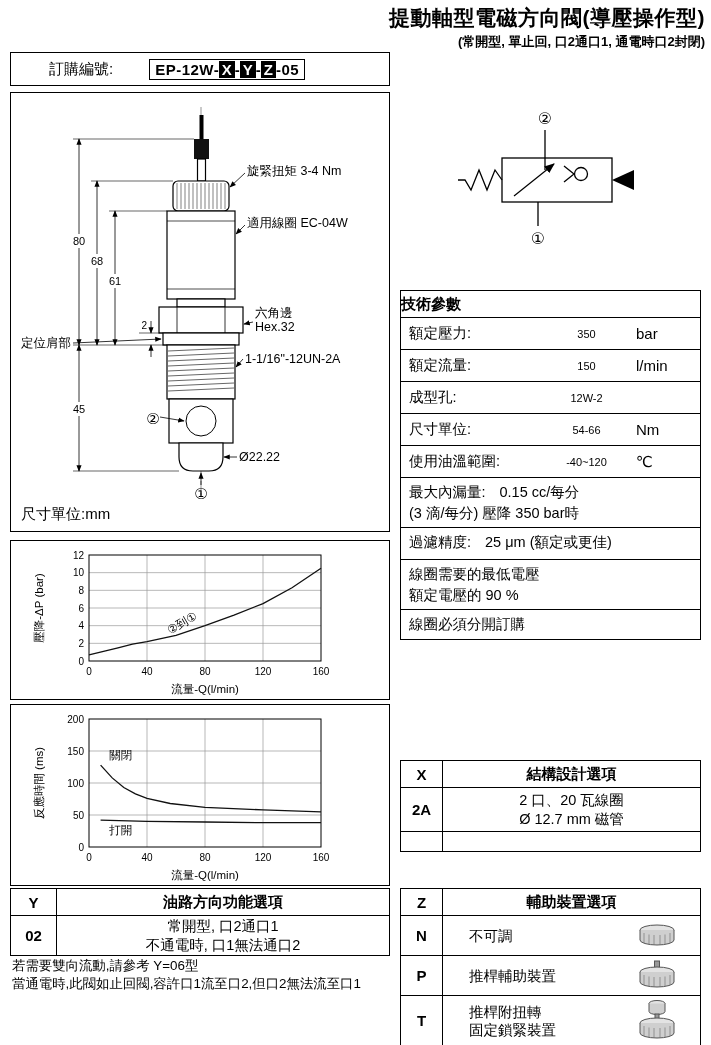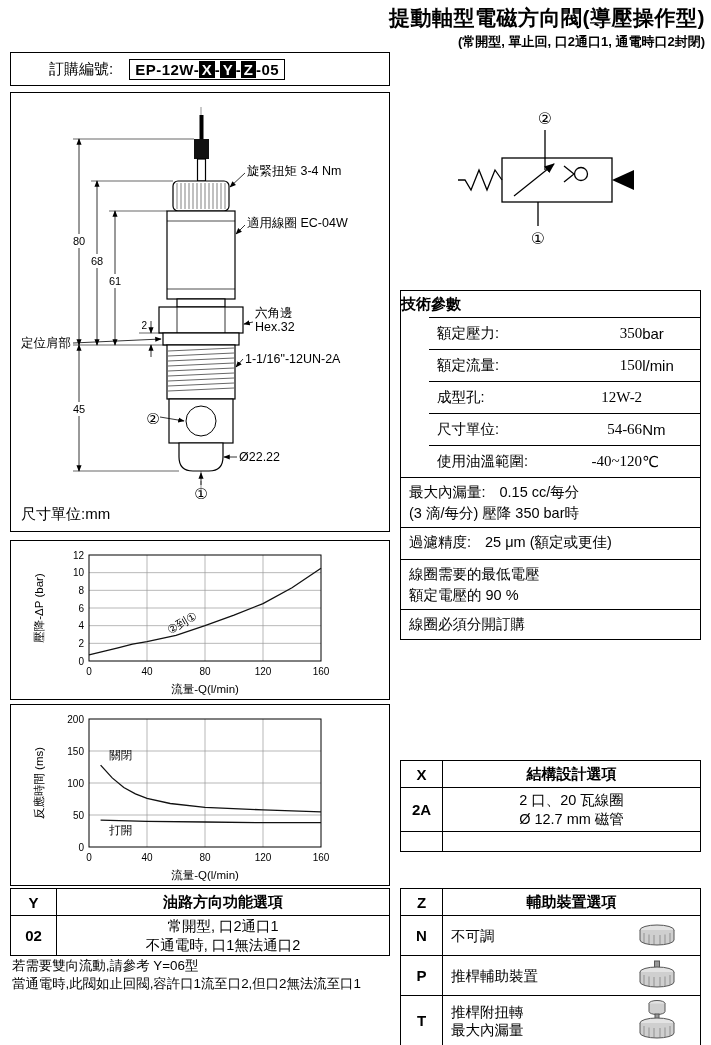--- a/index.html
+++ b/index.html
@@ -5,61 +5,61 @@
   * { margin:0; padding:0; box-sizing:border-box; }
   html,body { background:#fff; }
   body { font-family:"Liberation Sans","DejaVu Sans",sans-serif; color:#000; }
   .page { position:relative; width:711px; height:1045px; background:#fff; overflow:hidden; }
 
   .title-block { position:absolute; top:4px; right:6px; text-align:right; }
   .title { font-size:21px; font-weight:bold; letter-spacing:0.5px; }
   .subtitle { font-size:13px; font-weight:bold; margin-top:1px; }
 
   .order-box { position:absolute; left:10px; top:52px; width:380px; height:34px;
-               border:1.5px solid #000; display:flex; align-items:center; }
+               border:1.5px solid #000; display:flex; align-items:center;gap:20px; }
   .order-label { font-size:15px; margin-left:38px; }
   .part-number { border:1.5px solid #000; margin-left:16px; padding:1px 5px;
                  font-size:15px; font-weight:bold; letter-spacing:0.5px; }
   .part-number .ph { background:#000; color:#fff; padding:0 2.5px; }
 
   .drawing-box { position:absolute; left:10px; top:92px; width:380px; height:440px; border:1px solid #000; }
   .unit-note { position:absolute; left:10px; bottom:7px; font-size:15px; }
 
   .chart-box { position:absolute; left:10px; border:1px solid #000; background:#fff; }
   #chart1-box { top:540px; width:380px; height:160px; }
   #chart2-box { top:704px; width:380px; height:182px; }
 
   svg text { font-family:"Liberation Sans","DejaVu Sans",sans-serif; fill:#000; }
 
   .schematic { position:absolute; left:402px; top:96px; }
 
   .tech-table { position:absolute; left:400px; top:290px; width:301px; border:1.5px solid #000; font-size:14.5px; }
   .tt-header { height:26px; line-height:26px; font-weight:bold; text-align:left; font-size:15px; }
   .tt-row3 { display:grid; grid-template-columns:44% 34% 22%; align-items:center;
-             height:32px; border-top:1px solid #000; padding-left:8px;margin-left:28px; }
-  .tt-row3 .tt-value { text-align:right; font-size:15px;font-family:Liberation Serif, serif; }
+             height:32px; border-top:1px solid #000; padding-left:8px; }
+  .tt-row3 .tt-value { text-align:center; font-size:11px; }
   .tt-row3 .tt-unit { font-size:15px; }
   .tt-multi { border-top:1px solid #000; padding:4px 8px; line-height:21px; display:flex; flex-direction:column; justify-content:flex-start; }
   .tt-h50 { height:50px; } .tt-h32 { height:32px; } .tt-h30 { height:30px; }
   .tt-gap { display:inline-block; width:14px; }
 
   .opt-table { position:absolute; border:1.5px solid #000; background:#fff; }
   .opt-header { display:grid; grid-template-columns:42px 1fr; height:26px; }
   .opt-key { border-right:1px solid #000; display:flex; align-items:center; justify-content:center;
              font-weight:bold; font-size:15px; }
   .opt-title { font-weight:bold; text-align:center; line-height:26px; font-size:15px; }
   .opt-row { display:grid; grid-template-columns:42px 1fr; border-top:1px solid #000; }
   .opt-cell { display:flex; flex-direction:column; justify-content:center; text-align:center;
               font-size:14.5px; line-height:19px; }
   #x-table { left:400px; top:760px; width:301px; }
   #y-table { left:10px; top:888px; width:380px; }
   #z-table { left:400px; top:888px; width:301px; }
   .z-row { display:grid; grid-template-columns:42px 1fr 86px; border-top:1px solid #000; }
   .z-label { display:flex; flex-direction:column; justify-content:center; padding-left:8px;
-             font-size:14.5px; line-height:18px; }
+             font-size:14.5px; line-height:18px;margin-left:18px; }
   .z-icon { display:flex; align-items:center; justify-content:center; }
 
   .y-notes { position:absolute; left:12px; top:957px; width:382px; font-size:13.4px; line-height:17.5px; }
 </style>
 </head>
 <body>
 
 <div class="page">
 
   <div class="title-block">
@@ -372,21 +372,21 @@
             <line x1="35" y1="16.5" x2="35" y2="26.5"></line>
               <line x1="40" y1="15" x2="40" y2="25"></line>
           </g>
         </svg>
       </span>
     </div>
     <div class="z-row" style="height:50px">
       <span class="opt-key">T</span>
       <span class="z-label">
         <span>推桿附扭轉</span>
-        <span>最大內漏量</span>
+        <span>固定鎖緊裝置</span>
       </span>
       <span class="z-icon">
         <svg width="54" height="44" viewBox="0 0 54 44">
           <ellipse cx="27" cy="4.5" rx="8" ry="3" fill="#e3e3e3" stroke="#555"></ellipse>
           <path d="M19,4.5 v8 a8,3 0 0 0 16,0 v-8" fill="#cfcfcf" stroke="#555"></path>
           <rect x="25" y="15" width="4" height="6" fill="#999" stroke="#555"></rect>
           <ellipse cx="27" cy="24" rx="17" ry="5" fill="#e3e3e3" stroke="#555"></ellipse>
           <path d="M10,24 v10 a17,5 0 0 0 34,0 v-10" fill="#cfcfcf" stroke="#555"></path>
           <g stroke="#777" stroke-width="0.7">
             <line x1="14" y1="27" x2="14" y2="37"></line>

